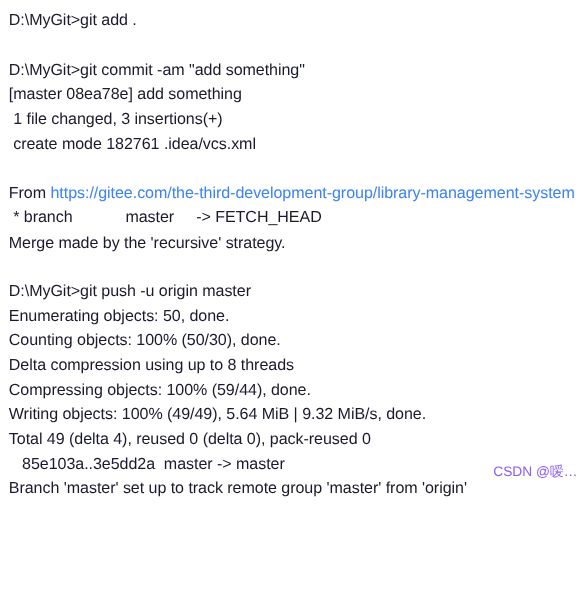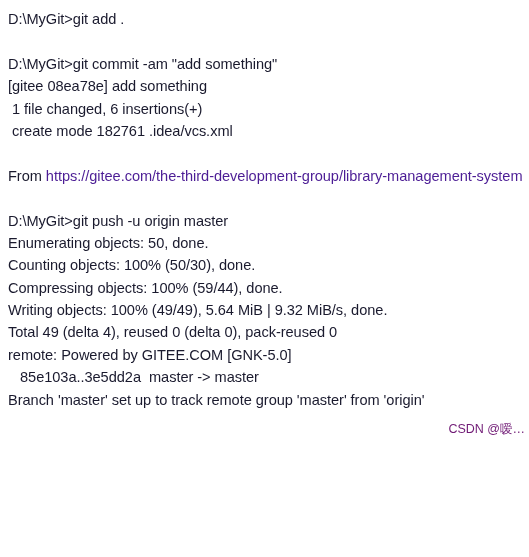--- a/index.html
+++ b/index.html
@@ -36,59 +36,61 @@
   }
   
   .line.wrap {
     white-space: normal;
     height: auto;
     width: 516px;
     word-break: break-all;
     overflow-wrap: anywhere;
   }
   .link {
-    color: #4c1d95;
+    color: #3b82f6;
   }
   
   #watermark {
     position: absolute;
     right: 4px;
     bottom: 3px;
     font-size: 12.5px;
     line-height: 16px;
-    color: #701a75;
+    color: #8b5cf6;
     white-space: pre;
     pointer-events: none;
     font-family: "Liberation Sans", "DejaVu Sans", sans-serif;
   }
 </style>
 </head>
 <body>
 
 <div id="terminal">
 
   <div class="line">D:\MyGit&gt;git add .</div>
 
   <div class="line blank"></div>
 
   <div class="line">D:\MyGit&gt;git commit -am "add something"</div>
-  <div class="line">[gitee 08ea78e] add something</div>
-  <div class="line"> 1 file changed, 6 insertions(+)</div>
+  <div class="line">[master 08ea78e] add something</div>
+  <div class="line"> 1 file changed, 3 insertions(+)</div>
   <div class="line"> create mode 182761 .idea/vcs.xml</div>
 
   <div class="line blank"></div>
 
   <div class="line wrap"><span>From </span><span class="link">https://gitee.com/the-third-development-group/library-management-system</span></div>
+  <div class="line"> * branch            master     -&gt; FETCH_HEAD</div>
+  <div class="line">Merge made by the 'recursive' strategy.</div>
 
   <div class="line blank"></div>
 
   <div class="line">D:\MyGit&gt;git push -u origin master</div>
   <div class="line">Enumerating objects: 50, done.</div>
   <div class="line">Counting objects: 100% (50/30), done.</div>
+  <div class="line">Delta compression using up to 8 threads</div>
   <div class="line">Compressing objects: 100% (59/44), done.</div>
   <div class="line">Writing objects: 100% (49/49), 5.64 MiB | 9.32 MiB/s, done.</div>
   <div class="line">Total 49 (delta 4), reused 0 (delta 0), pack-reused 0</div>
-  <div class="line">remote: Powered by GITEE.COM [GNK-5.0]</div>
   <div class="line">   85e103a..3e5dd2a  master -&gt; master</div>
   <div class="line">Branch 'master' set up to track remote group 'master' from 'origin'</div>
 
   <div id="watermark">CSDN @嗳…</div>
 </div>
 
 </body></html>

